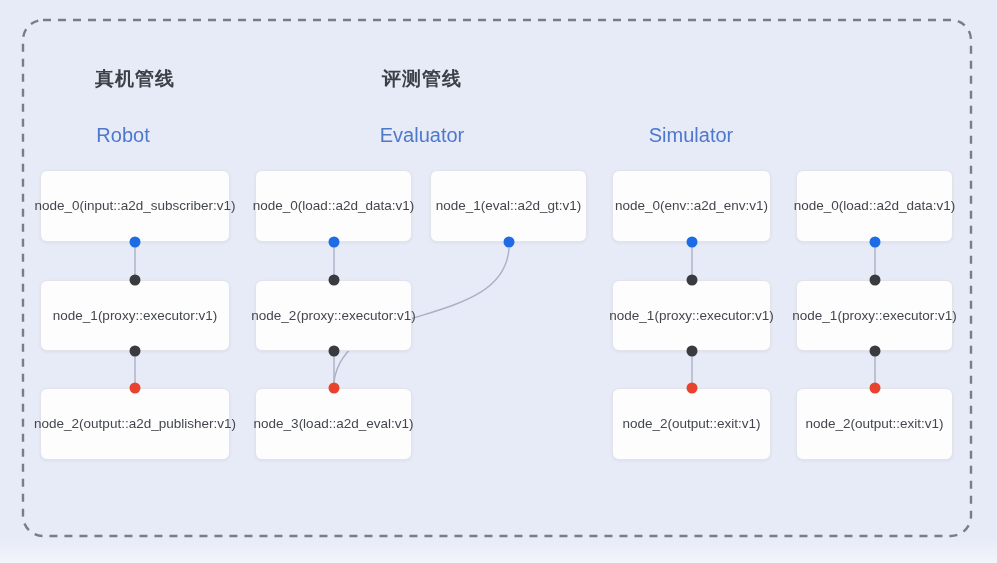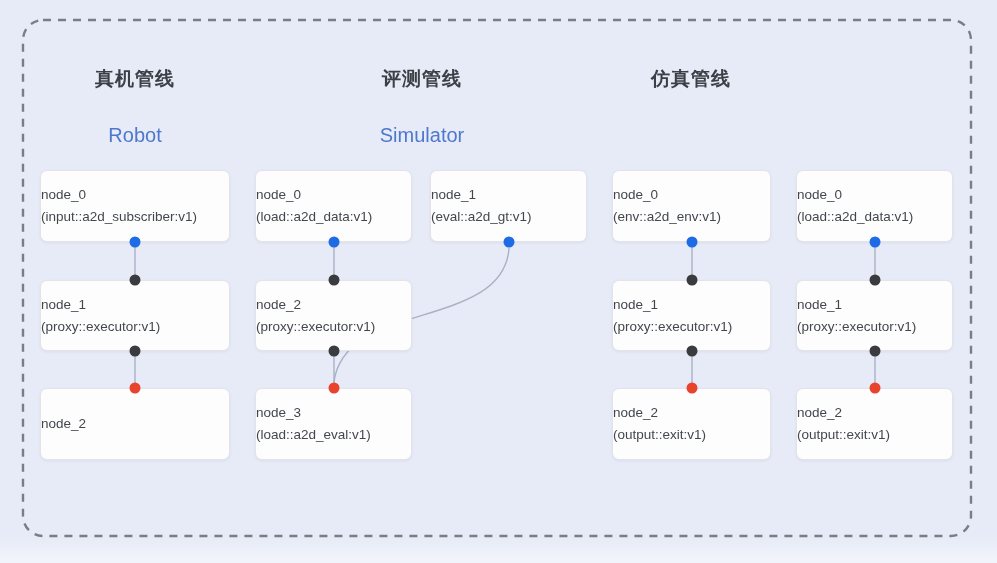--- a/index.html
+++ b/index.html
@@ -38,22 +38,22 @@
     color: #4d78cc;
     z-index: 2;
   }
   .node {
     position: absolute;
     background: #fdfdfe;
     border: 1px solid #e2e4ea;
     border-radius: 7px;
     box-shadow: 0 1px 3px rgba(60,70,100,0.07);
     display: flex;
-    flex-direction: column;
-    align-items: flex-start;
+    flex-direction: row;
+    align-items: center;
     justify-content: center;
     z-index: 2;
     box-sizing: border-box;
   }
   .node-name, .node-type {
     font-size: 13.5px;
     line-height: 22px;
     color: #43474d;
     text-align: center;
     white-space: nowrap;
@@ -86,35 +86,36 @@
     <path d="M509 248 C504 330 344 300 334 382" fill="none" stroke="#a8b2c4" stroke-width="1.4"></path>
 
     <path d="M692 242 L692 280" fill="none" stroke="#a8b2c4" stroke-width="1.4"></path>
     <path d="M692 351 L692 388" fill="none" stroke="#a8b2c4" stroke-width="1.4"></path>
 
     <path d="M875 242 L875 280" fill="none" stroke="#a8b2c4" stroke-width="1.4"></path>
     <path d="M875 351 L875 388" fill="none" stroke="#a8b2c4" stroke-width="1.4"></path>
   </svg>
 
   <div class="header-zh" style="left:35px">真机管线</div>
-  <div class="header-en" style="left:35px">Robot</div>
+  <div class="header-en" style="left:23px">Robot</div>
   <div class="header-zh" style="left:322px">评测管线</div>
-  <div class="header-en" style="left:322px">Simulator</div>
-  <div class="header-zh" style="left:591px">仿真管线</div>
+  <div class="header-en" style="left:322px">Evaluator</div>
+  <div class="header-en" style="left:591px">Simulator</div>
 
   <div class="node" style="left:40px;top:170px;width:190px;height:72px">
     <div class="node-name">node_0</div>
     <div class="node-type">(input::a2d_subscriber:v1)</div>
   </div>
   <div class="node" style="left:40px;top:280px;width:190px;height:71px">
     <div class="node-name">node_1</div>
     <div class="node-type">(proxy::executor:v1)</div>
   </div>
   <div class="node" style="left:40px;top:388px;width:190px;height:72px">
     <div class="node-name">node_2</div>
+    <div class="node-type">(output::a2d_publisher:v1)</div>
   </div>
 
   <div class="node" style="left:255px;top:170px;width:157px;height:72px">
     <div class="node-name">node_0</div>
     <div class="node-type">(load::a2d_data:v1)</div>
   </div>
   <div class="node" style="left:430px;top:170px;width:157px;height:72px">
     <div class="node-name">node_1</div>
     <div class="node-type">(eval::a2d_gt:v1)</div>
   </div>

